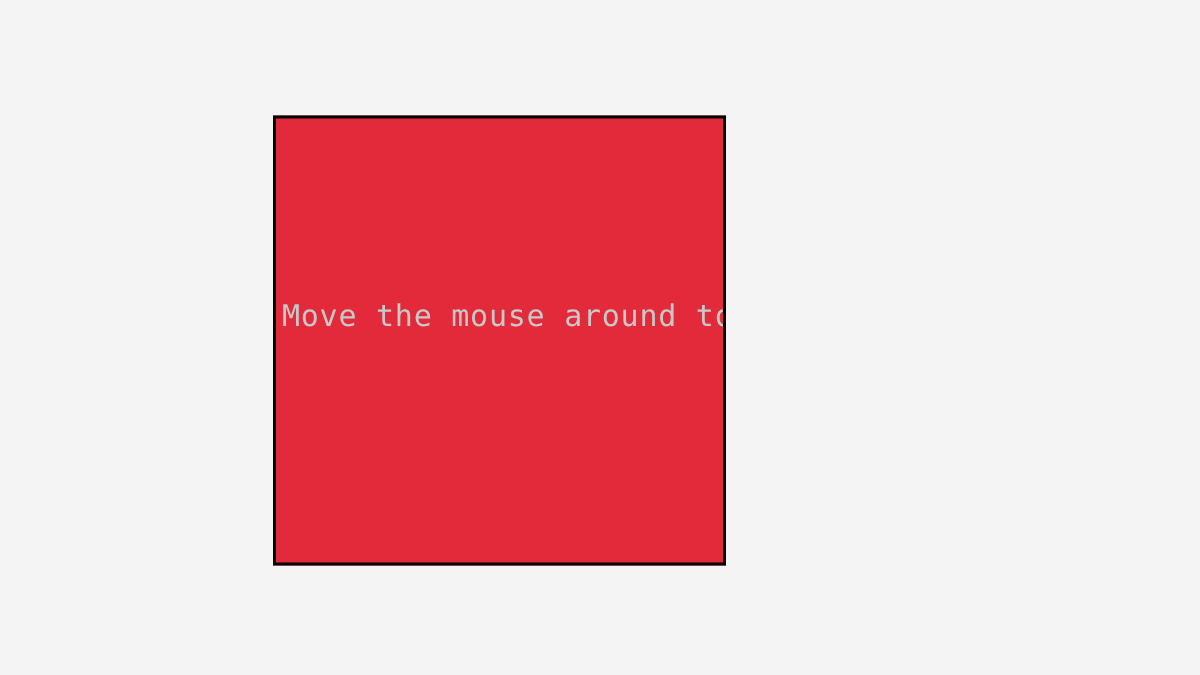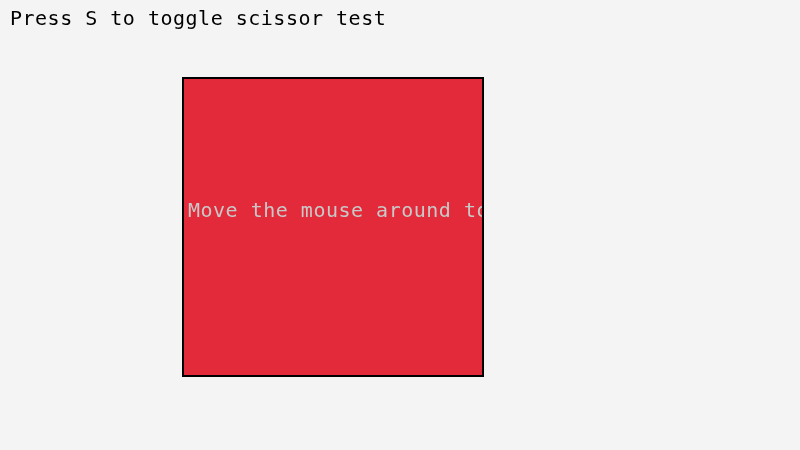--- a/index.html
+++ b/index.html
@@ -63,19 +63,18 @@
     white-space: pre;
     -webkit-font-smoothing: none;
     font-smooth: never;
   }
 </style>
 </head>
 <body>
 
 <div id="app">
 
-  <div class="hint-text">Press S to toggle scissor test</div>
 
   <div class="scissor-area">
     <div class="scissor-text">Move the mouse around to r</div>
   </div>
 
 </div>
 
 </body></html>

